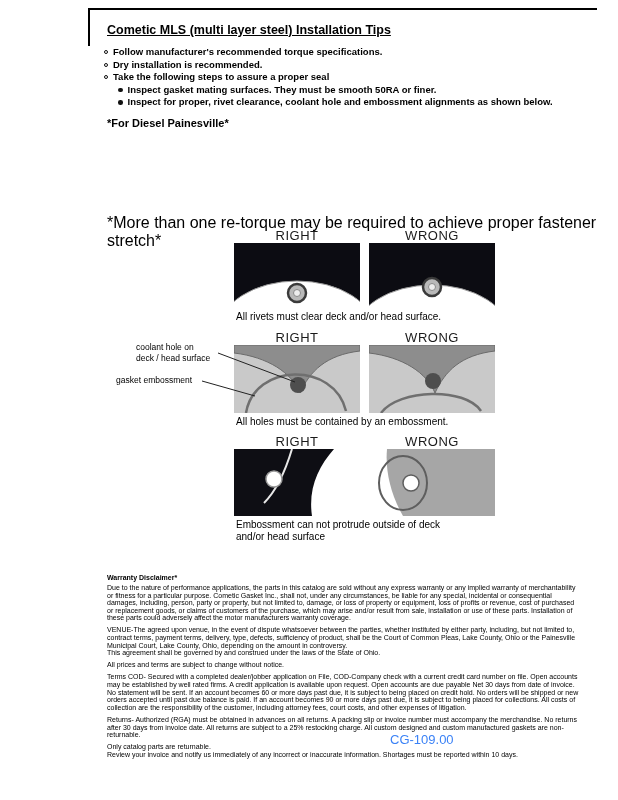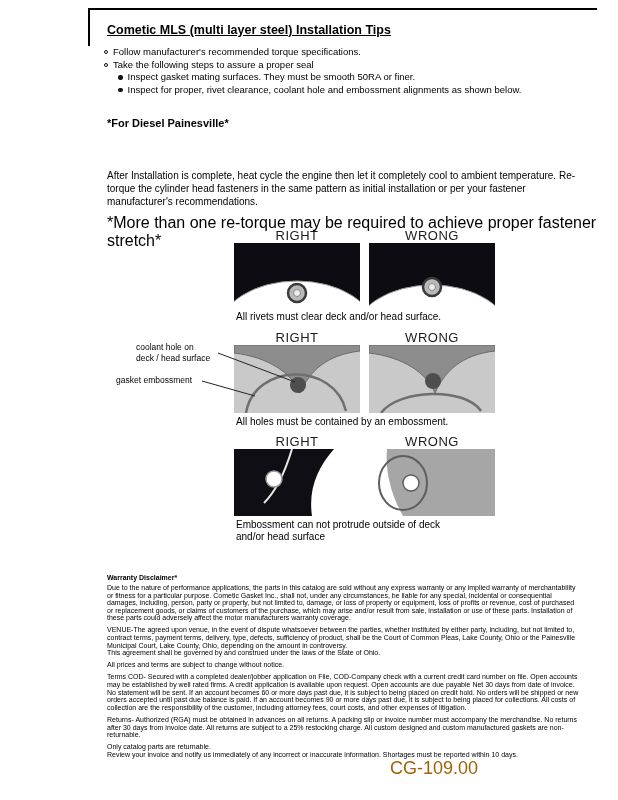--- a/index.html
+++ b/index.html
@@ -9,21 +9,21 @@
     background:#ffffff; overflow:hidden; color:#111;
   }
   .border-top { position:absolute; left:88px; top:8px; width:509px; height:2px; background:#000; }
   .border-left { position:absolute; left:88px; top:8px; width:2px; height:38px; background:#000; }
 
   .title {
     position:absolute; left:107px; top:23px;
     font-size:12.5px; font-weight:bold; text-decoration:underline; color:#000;
   }
 
-  .tips { position:absolute; left:104px; top:46px; width:490px; }
+  .tips { position:absolute; left:104px; top:46px; width:490px;font-weight:bold; }
   .tip-row { display:flex; gap:5px; font-size:9.5px; line-height:12.6px; color:#000; }
   .tip-row.sub { margin-left:14px; }
   .marker-hollow { flex:0 0 auto; width:4px; height:4px; border:1px solid #111; border-radius:50%; margin-top:4px; }
   .marker-filled { flex:0 0 auto; width:4.5px; height:4.5px; background:#111; border-radius:50%; margin-top:4px; }
 
   .diesel-heading { position:absolute; left:107px; top:117px; font-size:11px; font-weight:bold; color:#000; }
   .para { position:absolute; left:107px; width:478px; font-size:10px; line-height:12.8px; color:#000; }
   .para1 { top:135px; }
   .para2 { top:170px; }
   .note  { position:absolute; left:107px; top:214px; font-size:16px; color:#000; }
@@ -33,53 +33,56 @@
   .panel { position:absolute; width:126px; }
   .panel svg { display:block; width:100%; height:100%; }
   .caption { position:absolute; font-size:10px; line-height:12px; color:#000; white-space:pre-line; }
   .ann { position:absolute; font-size:8.5px; line-height:10.5px; color:#000; white-space:pre-line; }
   .overlay { position:absolute; left:0; top:0; width:618px; height:328px; pointer-events:none; }
 
   .disclaimer { position:absolute; left:107px; top:574px; width:472px; color:#000; }
   .disclaimer h2 { font-size:7px; font-weight:bold; margin-bottom:3px; }
   .disclaimer p { font-size:7px; line-height:7.6px; margin-bottom:4.5px; white-space:pre-line; }
 
-  .footer-code { position:absolute; left:390px; top:758px; font-size:18px; color:#a16207; }
+  .footer-code { position:absolute; left:390px; top:732px; font-size:13px; color:#3b82f6; }
 </style>
 </head>
 <body>
 
 <div class="page">
 
   <div class="border-top"></div>
   <div class="border-left"></div>
 
   <h1 class="title">Cometic MLS (multi layer steel) Installation Tips</h1>
 
   <div class="tips">
     <div class="tip-row">
       <span class="marker-hollow"></span>
       <span>Follow manufacturer's recommended torque specifications.</span>
     </div>
     <div class="tip-row">
       <span class="marker-hollow"></span>
+      <span>Dry installation is recommended.</span>
+    </div>
+    <div class="tip-row">
+      <span class="marker-hollow"></span>
       <span>Take the following steps to assure a proper seal</span>
     </div>
     <div class="tip-row sub">
       <span class="marker-filled"></span>
       <span>Inspect gasket mating surfaces.  They must be smooth 50RA or finer.</span>
     </div>
     <div class="tip-row sub">
       <span class="marker-filled"></span>
       <span>Inspect for proper, rivet clearance, coolant hole and embossment alignments as shown below.</span>
     </div>
   </div>
 
   <h2 class="diesel-heading">*For Diesel Painesville*</h2>
-  <p class="para para2">After Installation is complete, heat cycle the engine then let it completely cool to ambient temperature. Re-torque the cylinder head fasteners in the same pattern as initial installation or per your fastener manufacturer's recommendations.</p>
   <p class="note">*More than one re-torque may be required to achieve proper fastener stretch*</p>
 
   <div class="diagrams">
 
     <div class="rw-label" style="left:234px; top:2px;">RIGHT</div>
     <div class="rw-label" style="left:369px; top:2px;">WRONG</div>
 
     <div class="panel" style="left:234px; top:17px; height:64px;">
       <svg viewBox="0 0 126 64">
         <rect width="126" height="64" fill="#0c0c12"></rect>

